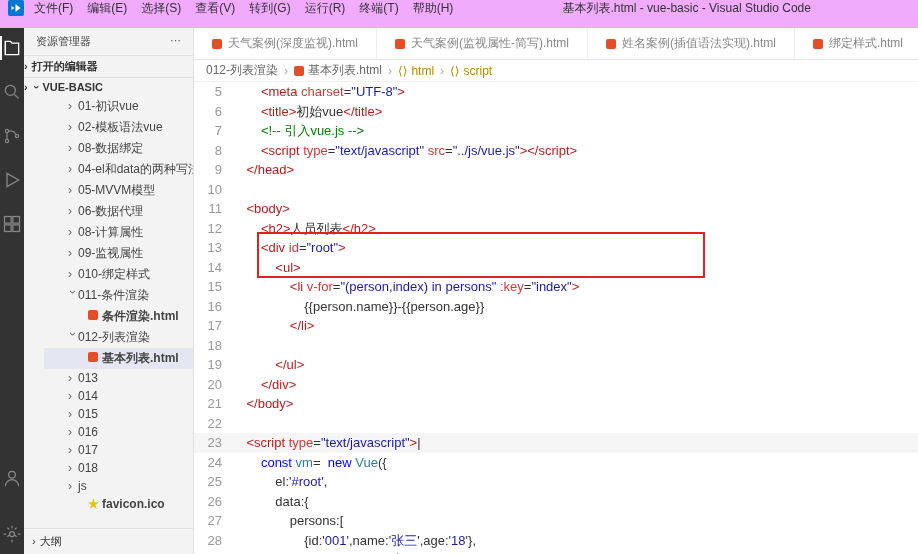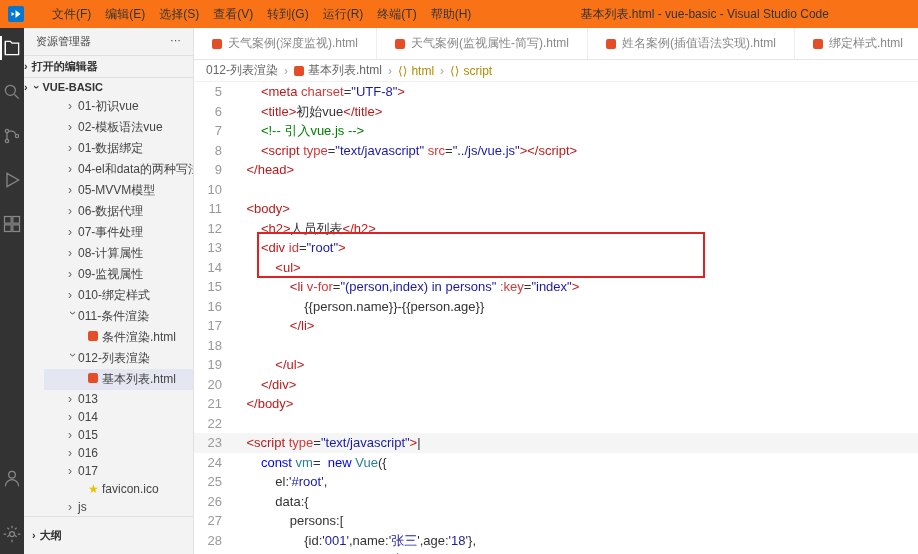--- a/index.html
+++ b/index.html
@@ -1,17 +1,17 @@
 <!DOCTYPE html>
 <html><head>
 <meta charset="utf-8">
 <style>
 * { margin: 0; padding: 0; box-sizing: border-box; font-family: "Segoe UI", "Microsoft YaHei", sans-serif; }
 body { background: #fff; color: #333; font-size: 12px; overflow: hidden; }
-.titlebar { height: 28px; background: #f97316; display: flex; align-items: center; padding: 0 8px; gap: 28px; }
+.titlebar { height: 28px; background: #f0abfc; display: flex; padding: 0 8px; gap: 10px; }
 .titlebar .logo { width: 16px; height: 16px; background: #0078d4; border-radius: 2px; display: flex; align-items: center; justify-content: center; }
 .titlebar .menu { display: flex; gap: 14px; }
 .titlebar .menu span { cursor: default; }
 .titlebar .title { flex: 1; text-align: center; color: #333; }
 
 .main { display: flex; height: 526px; }
 
 .activitybar { width: 44px; background: #333; display: flex; flex-direction: column; align-items: center; padding-top: 8px; gap: 20px; position: relative; }
 .activitybar .ab-item { width: 24px; height: 24px; color: #888; display: flex; align-items: center; justify-content: center; cursor: pointer; }
 .activitybar .ab-item.active { color: #fff; }
@@ -19,26 +19,26 @@
 .activitybar .ab-bottom { margin-top: auto; margin-bottom: 12px; }
 
 .sidebar { width: 170px; background: #f3f3f3; border-right: 1px solid #e0e0e0; display: flex; flex-direction: column; }
 .sidebar .sb-head { padding: 6px 12px; font-size: 11px; color: #444; display: flex; justify-content: space-between; }
 .sidebar .sb-section { padding: 3px 0; font-size: 11px; font-weight: 700; color: #333; border-top: 1px solid #e0e0e0; }
 .sidebar .sb-section::before { content: "›"; display: inline-block; margin-right: 4px; transform: rotate(0); }
 .sidebar .tree { flex: 1; overflow: auto; font-size: 12px; margin-left: 20px; }
 .sidebar .tree .node { padding: 2px 0 2px 24px; white-space: nowrap; color: #444; cursor: pointer; }
 .sidebar .tree .node.depth1::before { content: "›"; display: inline-block; width: 10px; color: #666; }
 .sidebar .tree .node.open::before { content: "›"; transform: rotate(90deg); display: inline-block; width: 10px; color: #666; }
-.sidebar .tree .node.file { padding-left: 44px; }
+.sidebar .tree .node.file { padding-left: 44px; font-weight: bold; }
 .sidebar .tree .node.file.sel { background: #e4e6f1; }
 .sidebar .tree .node .ico { display: inline-block; width: 10px; height: 10px; margin-right: 4px; }
 .sidebar .tree .node .ico.html { background: #e44d26; border-radius: 2px; }
 .sidebar .tree .node .ico.star { color: #e6c200; }
-.sidebar .sb-foot { padding: 11px 8px; font-size: 11px; font-weight: 700; border-top: 1px solid #e0e0e0; }
+.sidebar .sb-foot { padding: 5px 8px; font-size: 11px; font-weight: 400; border-top: 1px solid #e0e0e0; }
 .sidebar .sb-foot::before { content: "›"; margin-right: 4px; }
 
 .editor { flex: 1; display: flex; flex-direction: column; background: #fff; }
 .tabs { display: flex; height: 32px; border-bottom: 1px solid #e5e5e5; overflow: hidden; }
 .tab { padding: 0 18px; display: flex; align-items: center; gap: 6px; font-size: 12px; color: #888; border-right: 1px solid #eee; cursor: pointer; white-space: nowrap; }
 .tab .ico { width: 10px; height: 10px; background: #e44d26; border-radius: 2px; }
 .breadcrumbs { height: 22px; display: flex; align-items: center; padding: 0 12px; gap: 6px; color: #666; font-size: 12px; border-bottom: 1px solid #f0f0f0; }
 .breadcrumbs .crumb { display: flex; align-items: center; gap: 4px; }
 .breadcrumbs .sep { color: #aaa; }
 .breadcrumbs .sym { color: #b48a00; }
@@ -132,39 +132,39 @@
       <span>资源管理器</span>
       <span>···</span>
     </div>
     <div class="sb-section">打开的编辑器</div>
     <div class="sb-section" style="border-top:1px solid #e0e0e0">
       <span style="display:inline-block;transform:rotate(90deg);margin-right:4px">›</span><span>VUE-BASIC</span>
     </div>
     <div class="tree" id="file-tree">
         <div class="node depth1">01-初识vue</div>
         <div class="node depth1">02-模板语法vue</div>
-        <div class="node depth1">01-数据绑定</div>
+        <div class="node depth1">08-数据绑定</div>
         <div class="node depth1">04-el和data的两种写法</div>
         <div class="node depth1">05-MVVM模型</div>
         <div class="node depth1">06-数据代理</div>
-        <div class="node depth1">07-事件处理</div>
         <div class="node depth1">08-计算属性</div>
         <div class="node depth1">09-监视属性</div>
         <div class="node depth1">010-绑定样式</div>
         <div class="node depth1 open">011-条件渲染</div>
         <div class="node file"><span class="ico html"></span><span>条件渲染.html</span></div>
         <div class="node depth1 open">012-列表渲染</div>
         <div class="node file sel"><span class="ico html"></span><span>基本列表.html</span></div>
         <div class="node depth1">013</div>
         <div class="node depth1">014</div>
         <div class="node depth1">015</div>
         <div class="node depth1">016</div>
         <div class="node depth1">017</div>
+        <div class="node depth1">018</div>
+        <div class="node depth1">js</div>
         <div class="node file"><span class="ico star" style="background: none;">★</span><span>favicon.ico</span></div>
-        <div class="node depth1">js</div>
       </div>
     <div class="sb-foot">大纲</div>
   </div>
 
   <div class="editor">
     <div class="tabs" id="tabs">
         <div class="tab">
           <span class="ico "></span>
           <span>天气案例(深度监视).html</span>
         </div>

